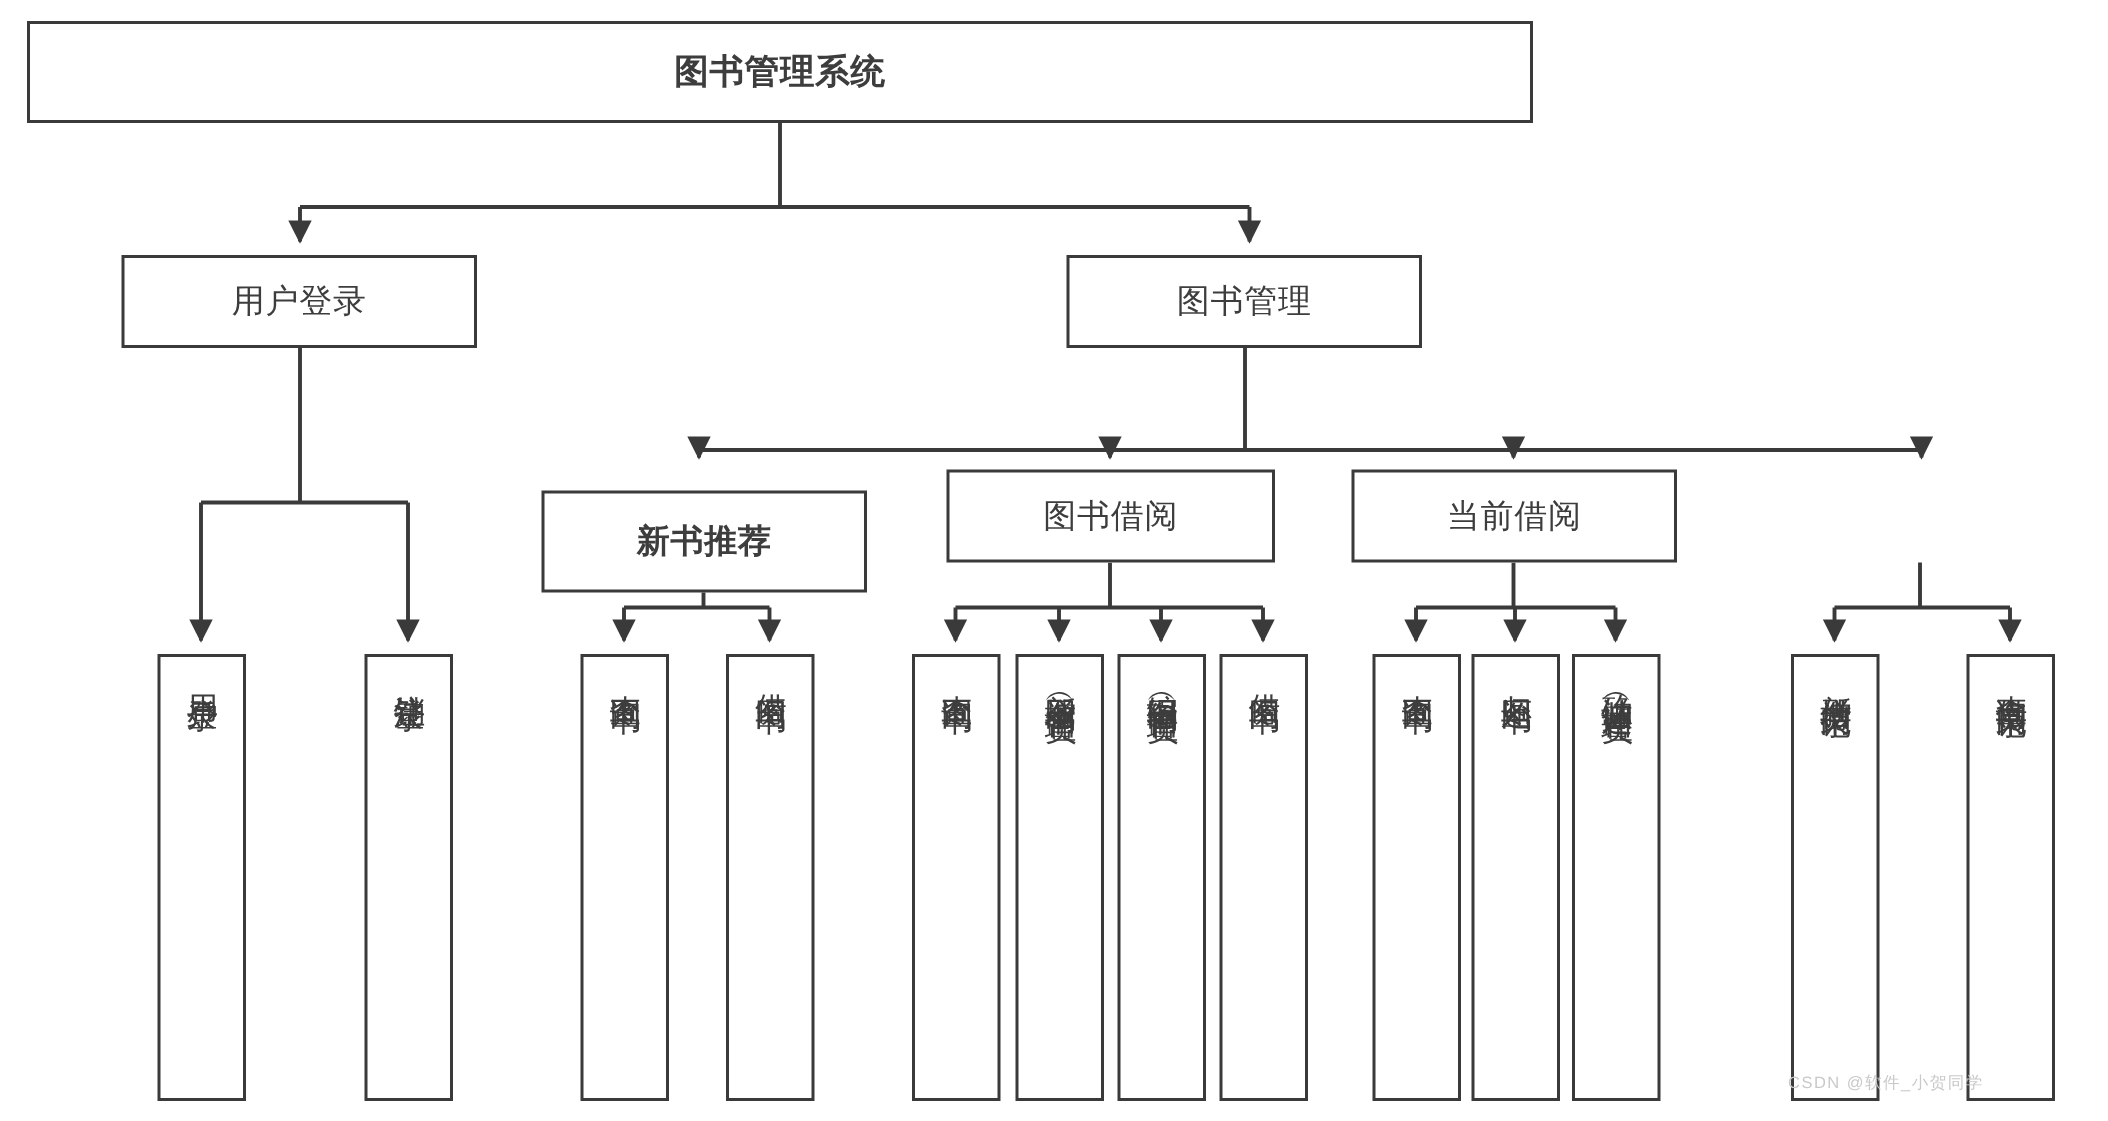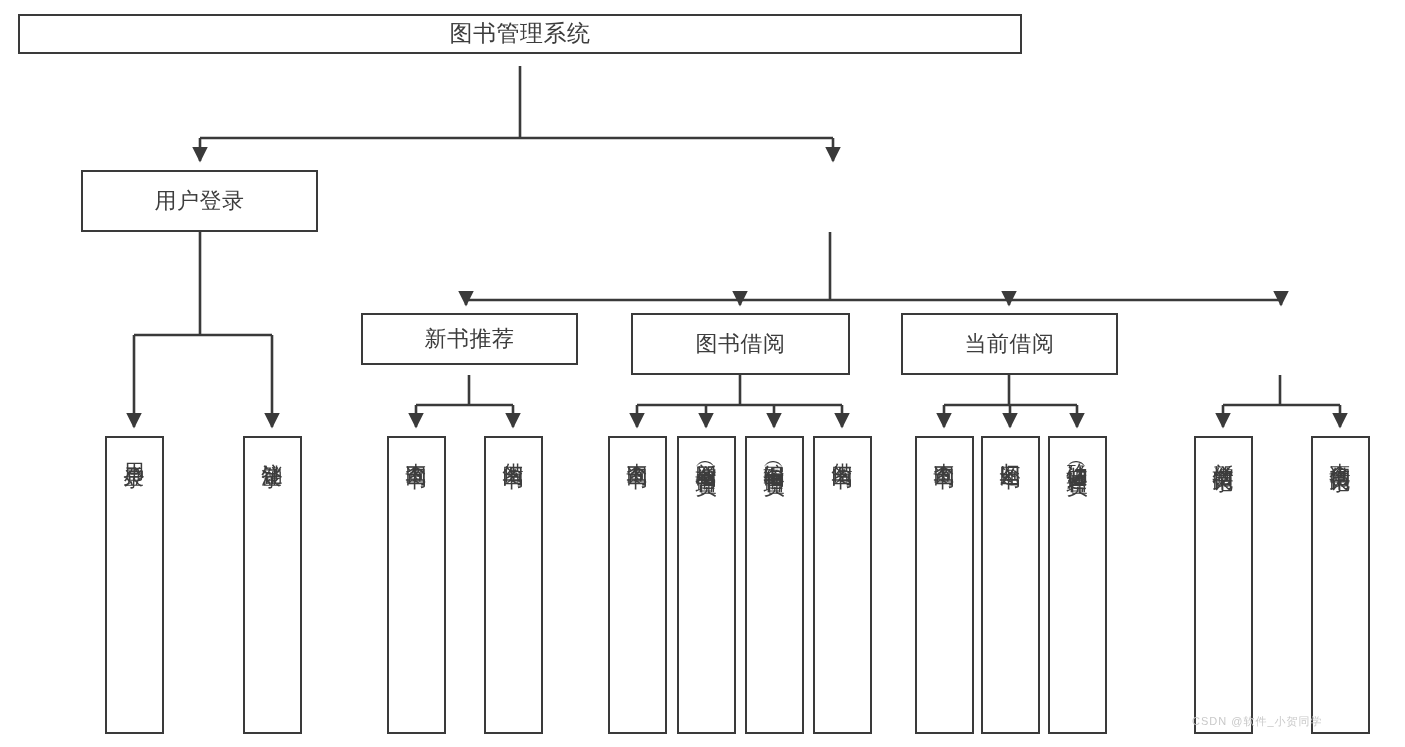--- a/index.html
+++ b/index.html
@@ -117,29 +117,32 @@
       <path d="M 1010 405 L 1010 427" marker-end="url(#arrow)"></path>
       <path d="M 1077 405 L 1077 427" marker-end="url(#arrow)"></path>
 
       <path d="M 1280 375 L 1280 405"></path>
       <path d="M 1223 405 L 1340 405"></path>
       <path d="M 1223 405 L 1223 427" marker-end="url(#arrow)"></path>
       <path d="M 1340 405 L 1340 427" marker-end="url(#arrow)"></path>
     </g>
   </svg>
 
-  <div class="node root horiz" style="left:18px; top:14px; width:1004px; height:40px;">
+  <div class="node root horiz" style="left:18px; top:14px; width:1004px; height:68px;font-weight:bold;">
     <span class="label">图书管理系统</span>
   </div>
 
   <div class="node horiz" style="left:81px; top:170px; width:237px; height:62px;">
     <span class="label">用户登录</span>
   </div>
+  <div class="node horiz" style="left:711px; top:170px; width:237px; height:62px;">
+    <span class="label">图书管理</span>
+  </div>
 
-  <div class="node horiz" style="left:361px; top:313px; width:217px; height:52px;">
+  <div class="node horiz" style="left:361px; top:327px; width:217px; height:68px;font-weight:bold;">
     <span class="label">新书推荐</span>
   </div>
   <div class="node horiz" style="left:631px; top:313px; width:219px; height:62px;">
     <span class="label">图书借阅</span>
   </div>
   <div class="node horiz" style="left:901px; top:313px; width:217px; height:62px;">
     <span class="label">当前借阅</span>
   </div>
 
   <div class="node vert" style="left:105px; top:436px; width:59px; height:298px;">

